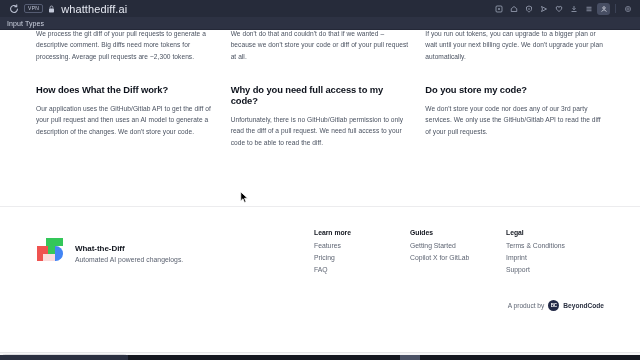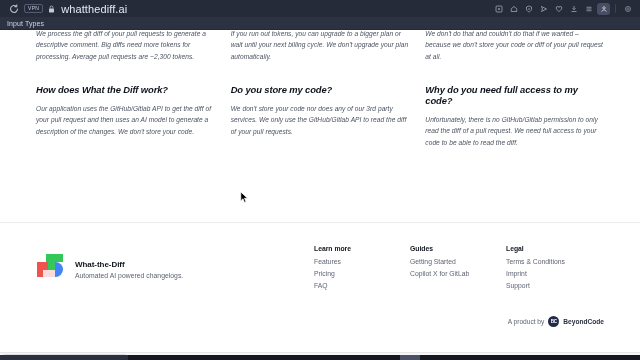--- a/index.html
+++ b/index.html
@@ -92,23 +92,22 @@
     position: absolute;
     inset: 0 0 8px 0;
     background: #ffffff;
   }
 
   
   .faq {
     display: grid;
     grid-template-columns: 1fr 1fr 1fr;
     column-gap: 16px;
-    padding: 16px 36px;
+    padding: 0 36px;
     padding-top: 0px;
-    font-style: italic;
   }
   .faq-col { padding-top: 0; }
   .faq-body {
     font-size: 6.6px;
     line-height: 1.72;
     color: #4a5260;
     letter-spacing: .05px;
   }
   .faq-body.clipped { margin-top: -2px; }
   .faq-q {
@@ -293,28 +292,28 @@
   <div class="viewport">
     <div class="page">
 
       <div class="faq">
         <div class="faq-col">
           <p class="faq-body clipped">We process the git diff of your pull requests to generate a descriptive comment. Big diffs need more tokens for processing. Average pull requests are ~2,300 tokens.</p>
           <h3 class="faq-q">How does What the Diff work?</h3>
           <p class="faq-body">Our application uses the GitHub/Gitlab API to get the diff of your pull request and then uses an AI model to generate a description of the changes. We don't store your code.</p>
         </div>
         <div class="faq-col">
+          <p class="faq-body clipped">We don't do that and couldn't do that if we wanted – because we don't store your code or diff of your pull request at all.</p>
+          <h3 class="faq-q">Why do you need full access to my code?</h3>
+          <p class="faq-body">Unfortunately, there is no GitHub/Gitlab permission to only read the diff of a pull request. We need full access to your code to be able to read the diff.</p>
+        </div>
+        <div class="faq-col">
           <p class="faq-body clipped">If you run out tokens, you can upgrade to a bigger plan or wait until your next billing cycle. We don't upgrade your plan automatically.</p>
           <h3 class="faq-q">Do you store my code?</h3>
           <p class="faq-body">We don't store your code nor does any of our 3rd party services. We only use the GitHub/Gitlab API to read the diff of your pull requests.</p>
-        </div>
-        <div class="faq-col">
-          <p class="faq-body clipped">We don't do that and couldn't do that if we wanted – because we don't store your code or diff of your pull request at all.</p>
-          <h3 class="faq-q">Why do you need full access to my code?</h3>
-          <p class="faq-body">Unfortunately, there is no GitHub/Gitlab permission to only read the diff of a pull request. We need full access to your code to be able to read the diff.</p>
         </div>
       </div>
 
       <div class="divider"></div>
 
       <div class="footer">
         <div class="brand">
           <span class="logo">
             <i style="left:10px;  top:0px;  width:10px; height:8px;  background:#34c759;"></i>
             <i style="left:20px;  top:0px;  width:7px;  height:8px;  background:#34c759;"></i>

